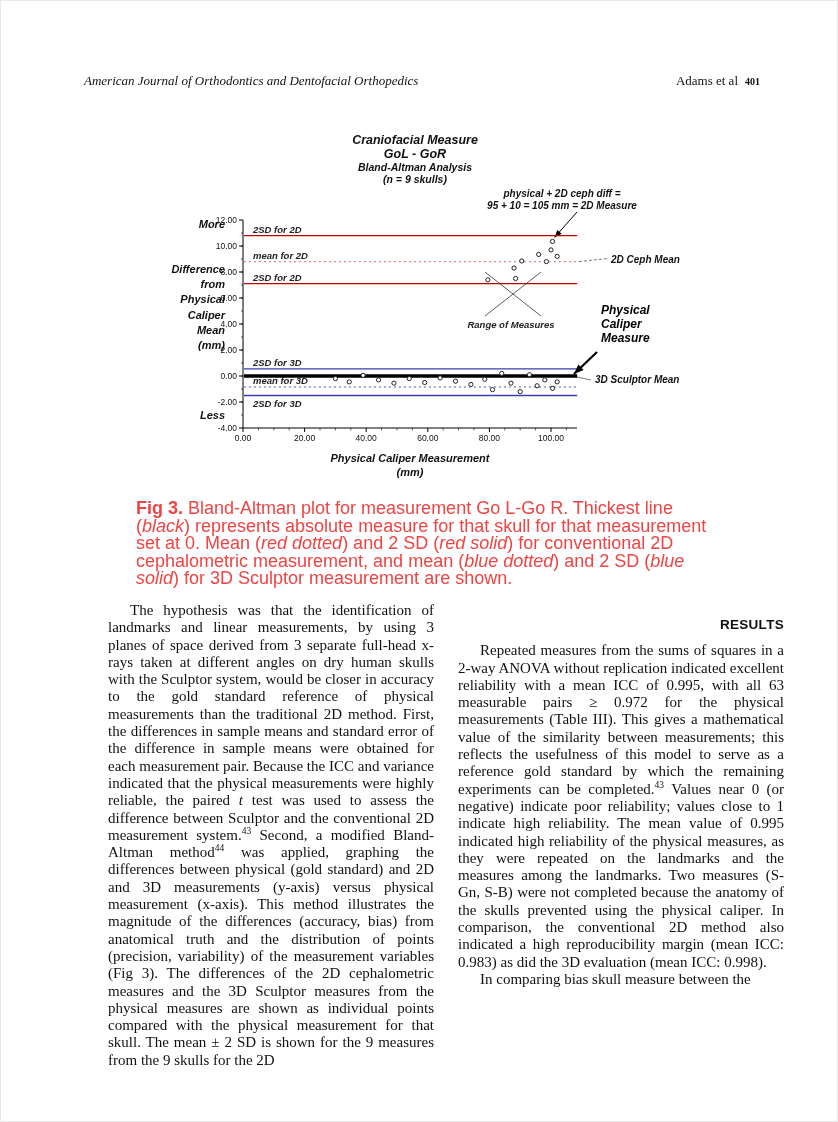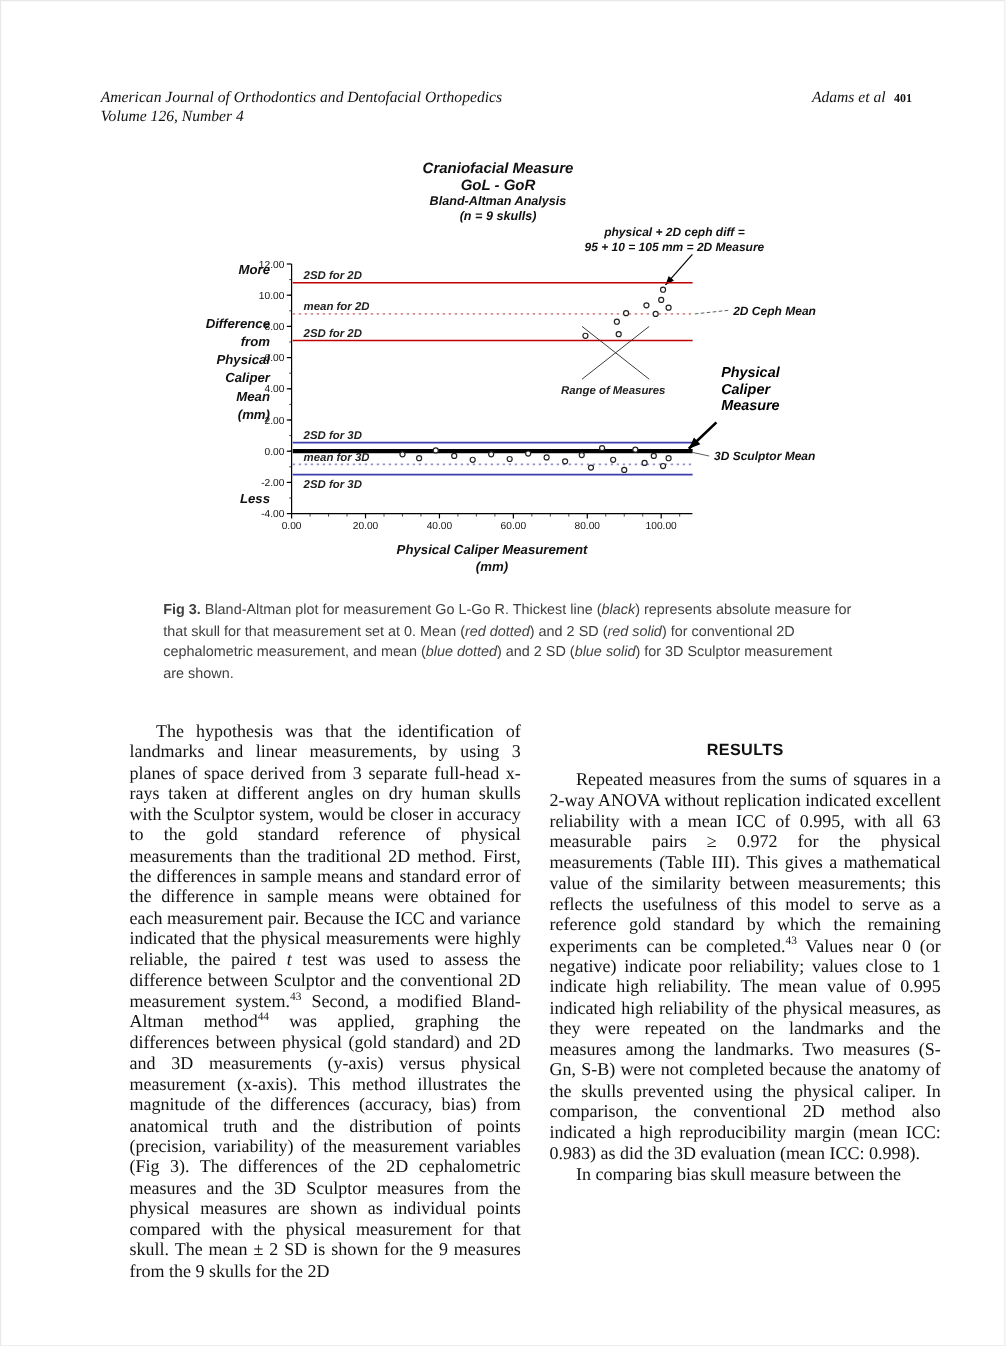--- a/index.html
+++ b/index.html
@@ -14,65 +14,64 @@
     box-shadow:inset 0 0 0 1px #e8e8e8;
   }
   
   .header{
     position:absolute; left:84px; top:73px; width:676px;
     display:flex; justify-content:space-between; align-items:flex-start;
     font-size:13px;
   }
   .header-left{font-style:italic; line-height:16px;}
   .header-right{white-space:nowrap;}
-  .authors{font-style:italic;}
+  .authors{}
   .pagenum{font-weight:bold; margin-left:7px; font-size:10px;}
 
   
   .figure-wrap{position:absolute; left:125px; top:124px; width:700px; height:366px;text-align:right;}
   .ct-title{font:italic bold 12.5px "Liberation Sans",sans-serif; fill:#111;}
   .ct-sub{font:italic bold 10.5px "Liberation Sans",sans-serif; fill:#111;}
   .ct-note{font:italic bold 10px "Liberation Sans",sans-serif; fill:#111;}
   .ct-tick{font:8.5px "Liberation Sans",sans-serif; fill:#111;}
   .ct-lbl{font:italic bold 9.5px "Liberation Sans",sans-serif; fill:#222;}
   .ct-axis{font:italic bold 11px "Liberation Sans",sans-serif; fill:#111;}
   .ct-right{font:italic bold 10px "Liberation Sans",sans-serif; fill:#111;}
   .ct-right-big{font:italic bold 12px "Liberation Sans",sans-serif; fill:#000;}
 
   
   .caption{
     position:absolute; left:136px; top:500px; width:576px;
     font-family:"Liberation Sans",sans-serif;
-    font-size:12px; line-height:17.5px; color:#404040;
+    font-size:18px; line-height:17.5px; color:#ef4444;
   }
 
   
   .columns{
     position:absolute; left:84px; top:602px; width:676px;
     display:flex; gap:24px;margin-left:24px;
   }
   .col{width:326px; font-size:15px; line-height:17.3px; text-align:justify;}
   p.body-para{margin:0; padding:0;}
   p.indent{text-indent:22px;}
   sup{font-size:9.5px; line-height:0;}
   .results-heading{
     font-family:"Liberation Sans",sans-serif;
     font-weight:bold; font-size:13.5px; letter-spacing:0.3px;
-    margin:14px 0 9px 0; text-align:center;
+    margin:14px 0 9px 0; text-align:right;
   }
 </style>
 </head>
 <body>
 
 <div class="page">
 
   <div class="header">
     <div class="header-left">
       <div>American Journal of Orthodontics and Dentofacial Orthopedics</div>
-      <div>Volume 126, Number 4</div>
     </div>
     <div class="header-right">
       <span class="authors">Adams et al</span><span class="pagenum">401</span>
     </div>
   </div>
 
   <div class="figure-wrap">
     <svg id="figure-svg" width="700" height="366" viewBox="0 0 700 366">
         <text x="290" y="20" class="ct-title" text-anchor="middle">Craniofacial Measure</text>
         <text x="290" y="34" class="ct-title" text-anchor="middle">GoL - GoR</text>

